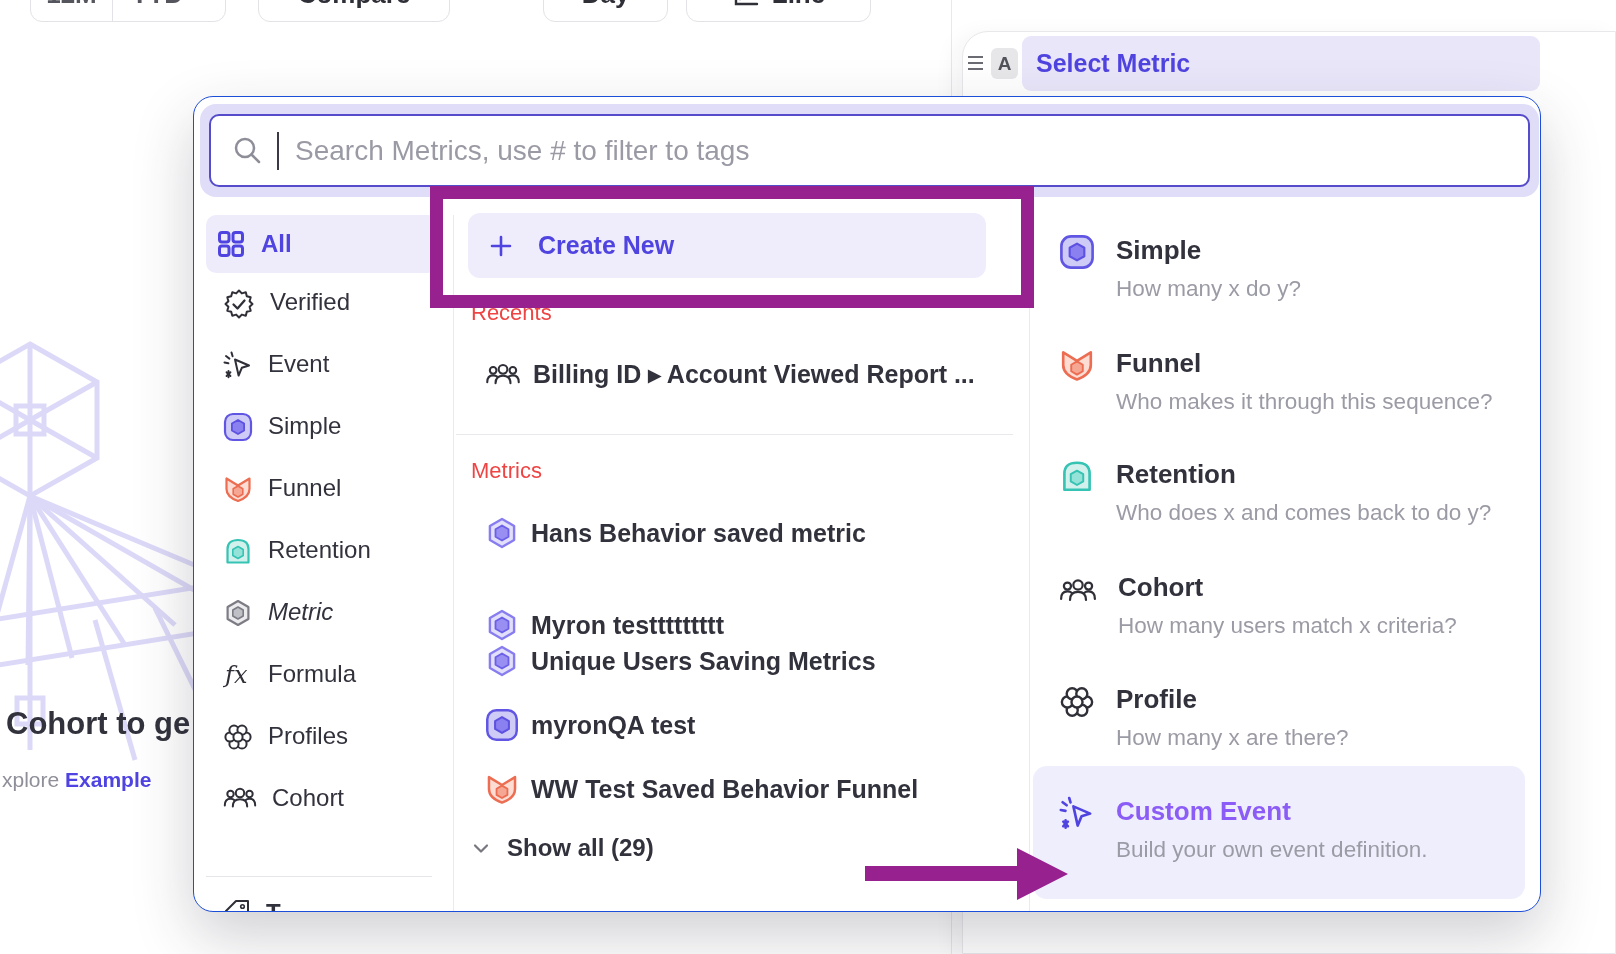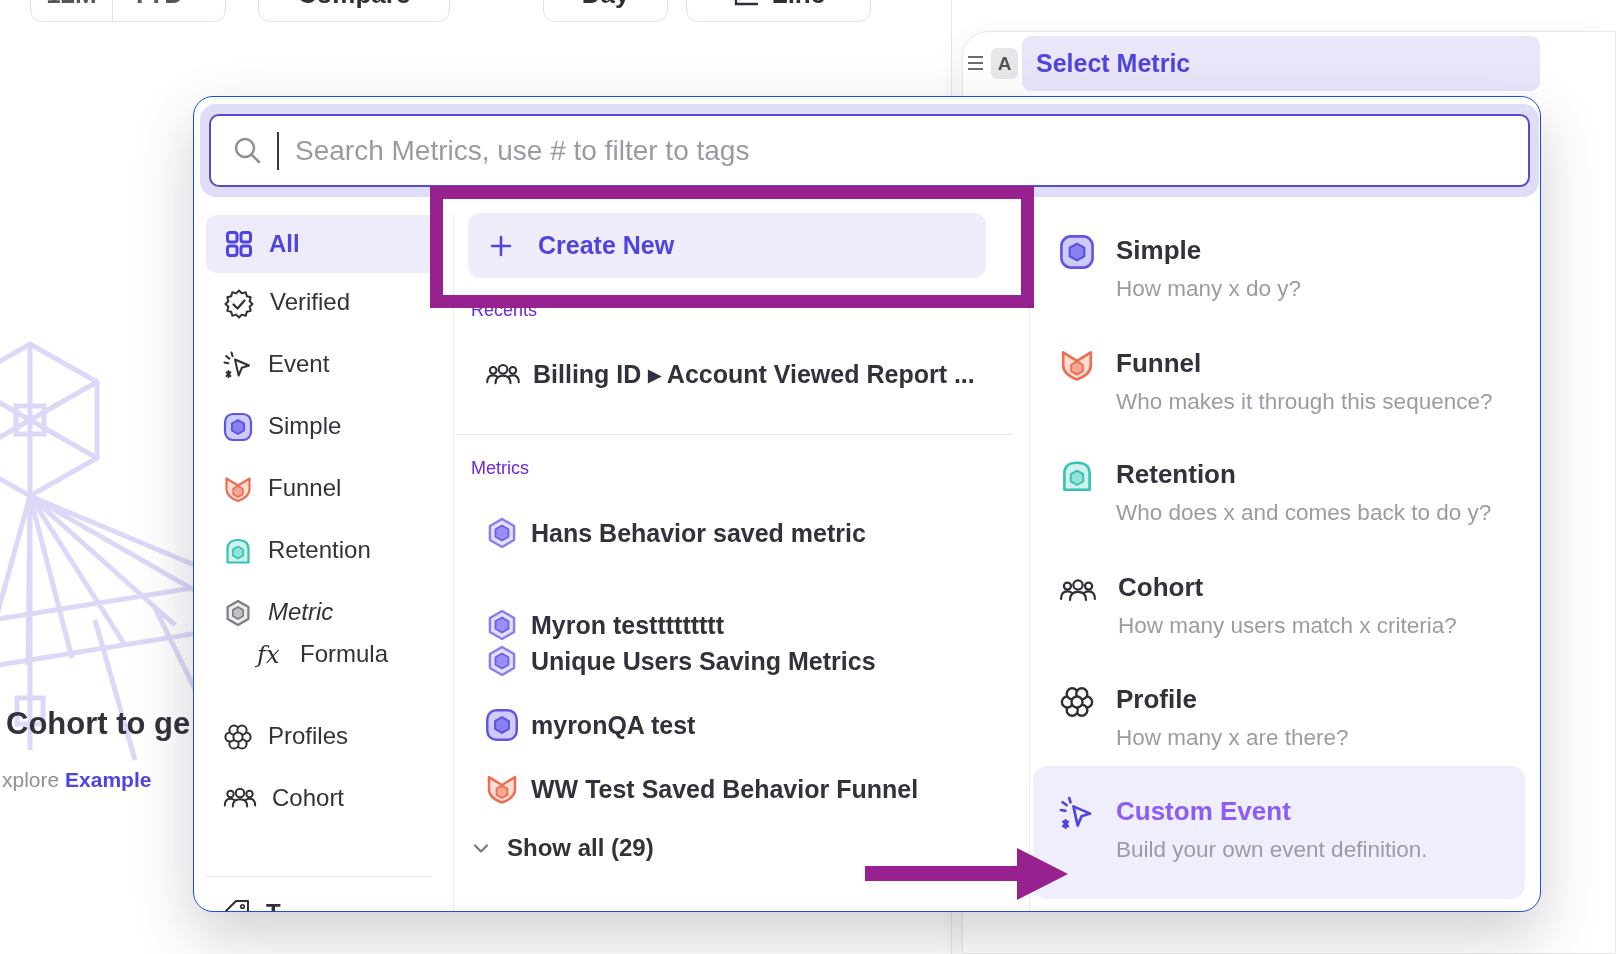--- a/index.html
+++ b/index.html
@@ -34,24 +34,24 @@
     background:#fff; border:1px solid #1d4ed8; border-radius:20px;
     box-shadow:0 24px 60px rgba(40,40,60,.22); z-index:10; overflow:hidden; }
   .search-glow { position:absolute; left:6px; top:7px; width:1339px; height:93px;
     background:#dfddf8; border-radius:16px; }
   .search-box { position:absolute; left:15px; top:17px; width:1321px; height:73px;
     background:#fff; border:2px solid #564bca; border-radius:10px;
     display:flex; align-items:center; padding-left:20px; }
   .search-ph { color:#9a9aa5; font-size:28px; margin-left:16px; }
   .caret { width:2px; height:38px; background:#3a3a44; margin-left:12px; }
   .vdiv { position:absolute; top:118px; bottom:0; width:1px; background:#ebebee; }
-  .hdr { position:absolute; font-size:18px; color:#6d28d9; }
+  .hdr { position:absolute; font-size:22px; color:#ef4444; }
   
   .sb-active { position:absolute; left:12px; top:118px; width:232px; height:58px;
-    background:#eeecfb; border-radius:10px; display:flex; align-items:center; gap:15px; padding-left:18px; }
+    background:#eeecfb; border-radius:10px; display:flex; align-items:center; gap:15px; padding-left:10px; }
   .sb-row { position:absolute; left:29px; display:flex; gap:15px; height:36px; }
   .sb-label { font-size:24px; color:#32323d; }
   .sb-label.active { color:#5044e0; font-weight:600; }
   .sb-divider { position:absolute; left:12px; top:779px; width:226px; height:1px; background:#e6e6ea; }
   
   .create-btn { position:absolute; left:274px; top:116px; width:518px; height:65px;
     background:#efedfc; border-radius:12px; display:flex; align-items:center; gap:25px;
     padding-left:21px; font-size:25px; font-weight:700; color:#5044e0; cursor:pointer; }
   .mid-row { position:absolute; left:291px; display:flex; align-items:center; gap:12px; height:40px;
     font-size:25px; font-weight:600; color:#32323d; white-space:nowrap; }
@@ -219,21 +219,21 @@
   </div>
 
   <div class="sb-row" style="top:501px;font-style:italic;">
     <svg class="ic" width="30" height="30" viewBox="0 0 30 30">
       <polygon points="15,3 25.4,9 25.4,21 15,27 4.6,21 4.6,9" fill="#ececef" stroke="#7c7c85" stroke-width="2.2" stroke-linejoin="round"></polygon>
       <polygon points="15,9 20.2,12 20.2,18 15,21 9.8,18 9.8,12" fill="#bfbfc6" stroke="#7c7c85" stroke-width="1.6" stroke-linejoin="round"></polygon>
     </svg>
     <span class="sb-label">Metric</span>
   </div>
 
-  <div class="sb-row" style="top:543px;margin-left:32px;">
+  <div class="sb-row" style="top:563px;">
     <svg class="ic" width="30" height="30" viewBox="0 0 30 30">
       <text x="2" y="23" font-size="24" font-style="italic" font-family="DejaVu Serif, serif" fill="#2f2f38">ƒx</text>
     </svg>
     <span class="sb-label">Formula</span>
   </div>
 
   <div class="sb-row" style="top:625px;">
     <svg class="ic" width="30" height="30" viewBox="0 0 30 30">
       <g fill="#fff" stroke="#2f2f38" stroke-width="2">
         <circle cx="23" cy="15" r="4.6"></circle>

